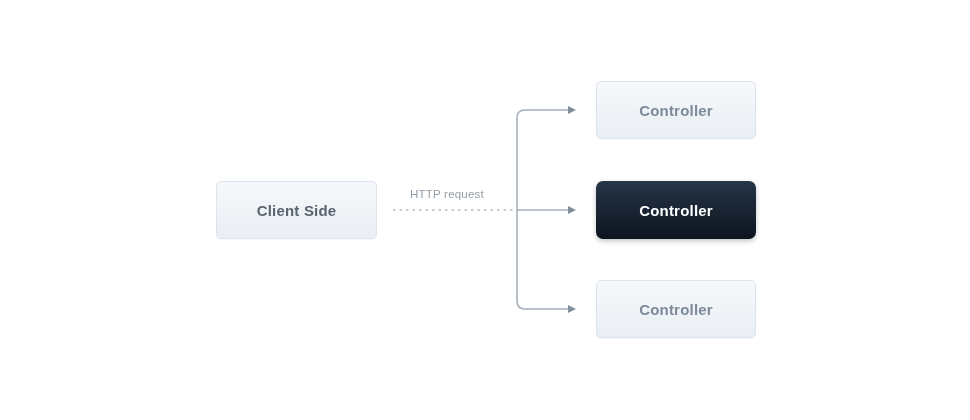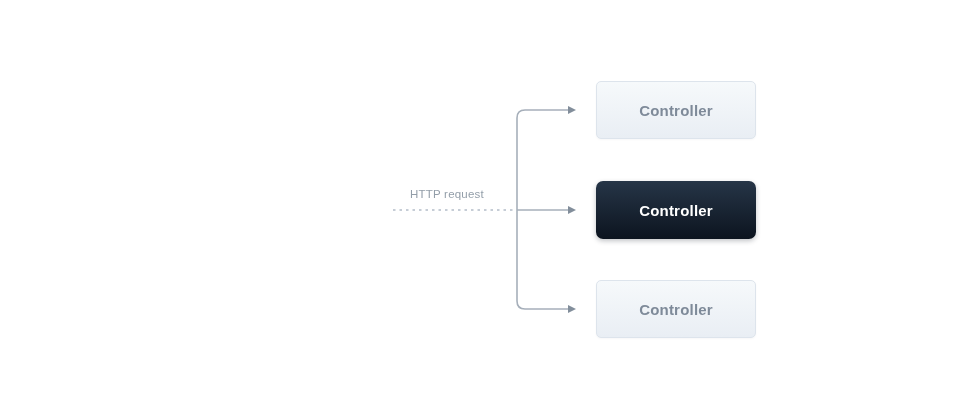--- a/index.html
+++ b/index.html
@@ -91,20 +91,23 @@
 
     <path d="M 517 118 Q 517 110 525 110 H 569" stroke="#a6afba" stroke-width="1.6" fill="none" marker-end="url(#arrowhead)"></path>
 
     <path d="M 517 210 H 569" stroke="#a6afba" stroke-width="1.6" fill="none" marker-end="url(#arrowhead)"></path>
 
     <path d="M 517 301 Q 517 309 525 309 H 569" stroke="#a6afba" stroke-width="1.6" fill="none" marker-end="url(#arrowhead)"></path>
   </svg>
 
   <div class="http-label">HTTP request</div>
 
+  <div class="node node-light client-node">
+    <span>Client Side</span>
+  </div>
 
   <div class="node node-light controller-node controller-top">
     <span>Controller</span>
   </div>
 
   <div class="node node-dark controller-node controller-middle">
     <span>Controller</span>
   </div>
 
   <div class="node node-light controller-node controller-bottom">

